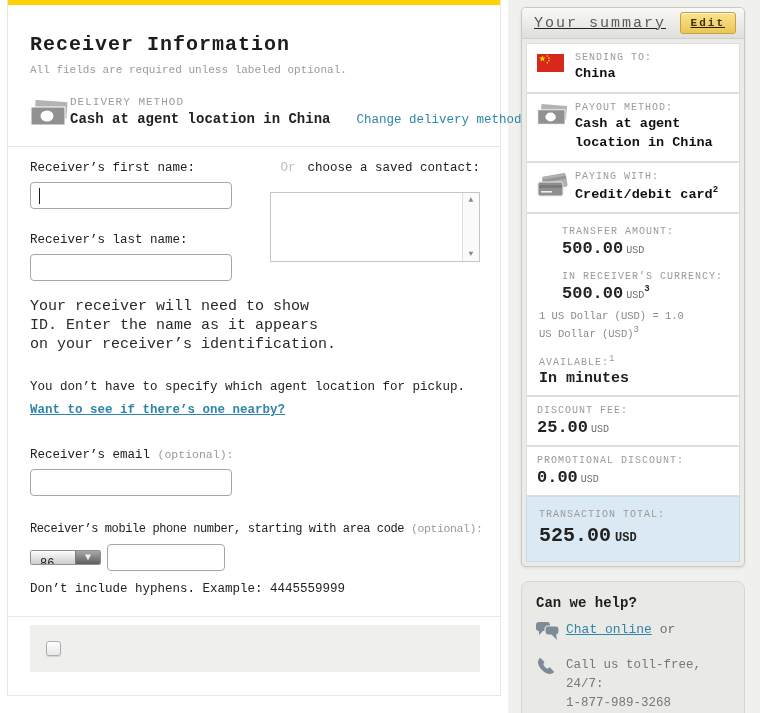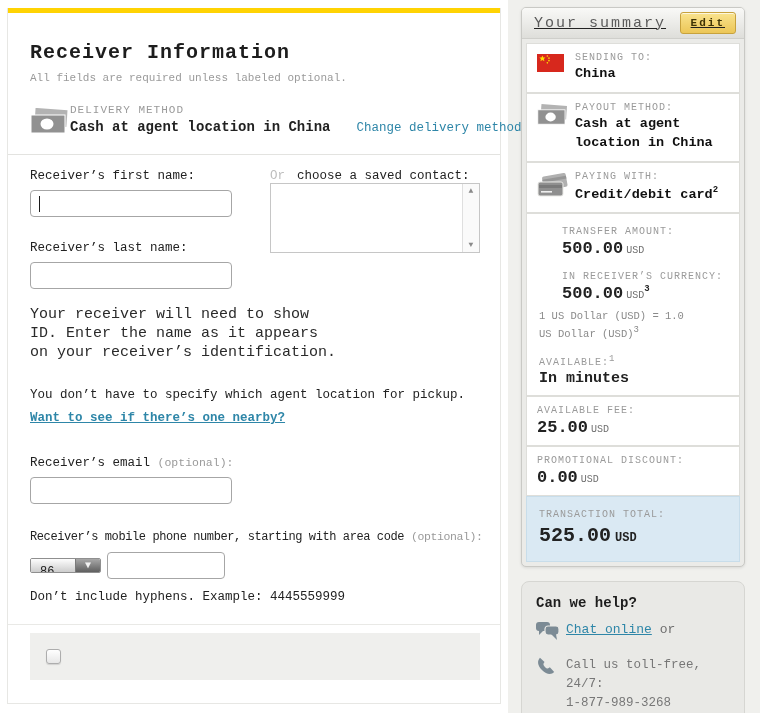--- a/index.html
+++ b/index.html
@@ -2,21 +2,21 @@
 <html><head>
 <meta charset="utf-8">
 <style>
   * { margin:0; padding:0; box-sizing:border-box; }
   html,body { background:#ffffff; }
   body { font-family:"Liberation Mono","DejaVu Sans Mono",monospace; color:#222; }
   .page { position:relative; width:760px; height:713px; overflow:hidden; background:#fff; }
   .right-bg { position:absolute; left:508px; top:0; bottom:0; right:0; background:#F0F0ED; }
 
   
-  .main-panel { position:absolute; left:7px; top:8px; width:494px; height:696px;
+  .main-panel { position:absolute; left:7px; top:0; width:494px; height:696px;
     background:#fff; border:1px solid #E7E7E4; border-top:none; }
   .yellowbar { height:5px; background:#FFD303; }
   .panel-inner { padding:0 20px 0 22px; }
   .page-title { margin-top:28px; font-size:20px; font-weight:bold; letter-spacing:1px; color:#1d1d1d; }
   .subtitle { margin-top:8px; font-size:11px; color:#9a9a9a; }
 
   .delivery-row { display:flex; margin-top:20px; }
   .delivery-icon-cell { width:52px; padding-top:4px; }
   .kicker { font-size:11px; color:#9a9a9a; letter-spacing:1px; }
   .delivery-value-row { display:flex; align-items:baseline; margin-top:3px; }
@@ -29,21 +29,21 @@
   .col-left { width:245px; }
   .col-right { flex:1; }
   .field-label { font-size:12.5px; margin-bottom:7px; }
   .optional { color:#9a9a9a; font-size:11.5px; }
   .input-wrap { position:relative; }
   input.text-input { width:202px; height:27px; border:1px solid #A6A6A6; border-radius:4px;
     background:#fff; font-family:inherit; font-size:13px; padding:0 8px; outline:none; }
   .caret { position:absolute; left:9px; top:6px; width:1px; height:16px; background:#1a1a1a; }
   .field-gap { margin-top:18px; }
 
-  .saved-label-row { font-size:12.5px; margin-bottom:0; }
+  .saved-label-row { font-size:12.5px; margin-bottom:17px;text-align:right; }
   .or-text { color:#BDBDBD; margin-right:12px; }
   .listbox { position:relative; width:210px; height:70px; background:#fff; border:1px solid #C6C6C6; }
   .listbox-scrollbar { position:absolute; top:0; right:0; bottom:0; width:17px;
     background:#FAFAFA; border-left:1px solid #DFDFDF; display:flex; flex-direction:column;
     justify-content:space-between; align-items:center; padding:3px 0; }
   .scroll-arrow { font-size:8px; color:#8a8a8a; line-height:8px; cursor:default; }
 
   .id-note { width:310px; font-size:15px; line-height:19px; margin-top:16px; color:#2a2a2a; }
   .agent-note { margin-top:26px; font-size:12.5px; }
   .nearby-link { display:inline-block; margin-top:9px; font-size:12.5px; color:#2E86A8;
@@ -280,21 +280,21 @@
             <div>1 US Dollar (USD) = 1.0</div>
             <div><span>US Dollar (USD)</span><sup>3</sup></div>
           </div>
           <div>
             <div class="amt-label"><span>AVAILABLE:</span><sup>1</sup></div>
             <div class="avail-value">In minutes</div>
           </div>
         </div>
 
         <div class="card">
-          <div class="amt-label">AVAILABLE FEE:</div>
+          <div class="amt-label">DISCOUNT FEE:</div>
           <div class="amt-value"><span>25.00</span><span class="amt-unit">USD</span></div>
         </div>
 
         <div class="card">
           <div class="amt-label">PROMOTIONAL DISCOUNT:</div>
           <div class="amt-value"><span>0.00</span><span class="amt-unit">USD</span></div>
         </div>
 
         <div class="card total-card">
           <div class="amt-label">TRANSACTION TOTAL:</div>

